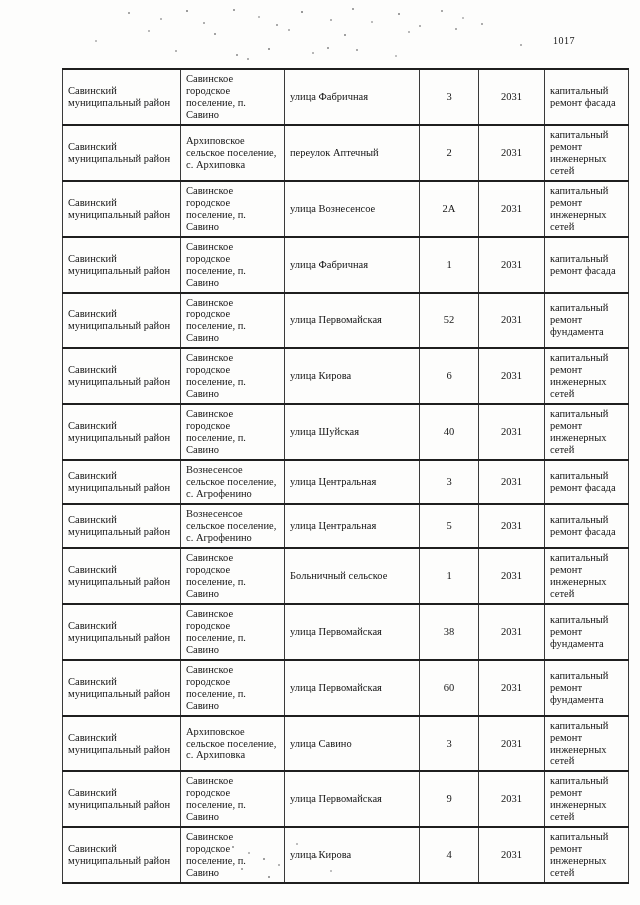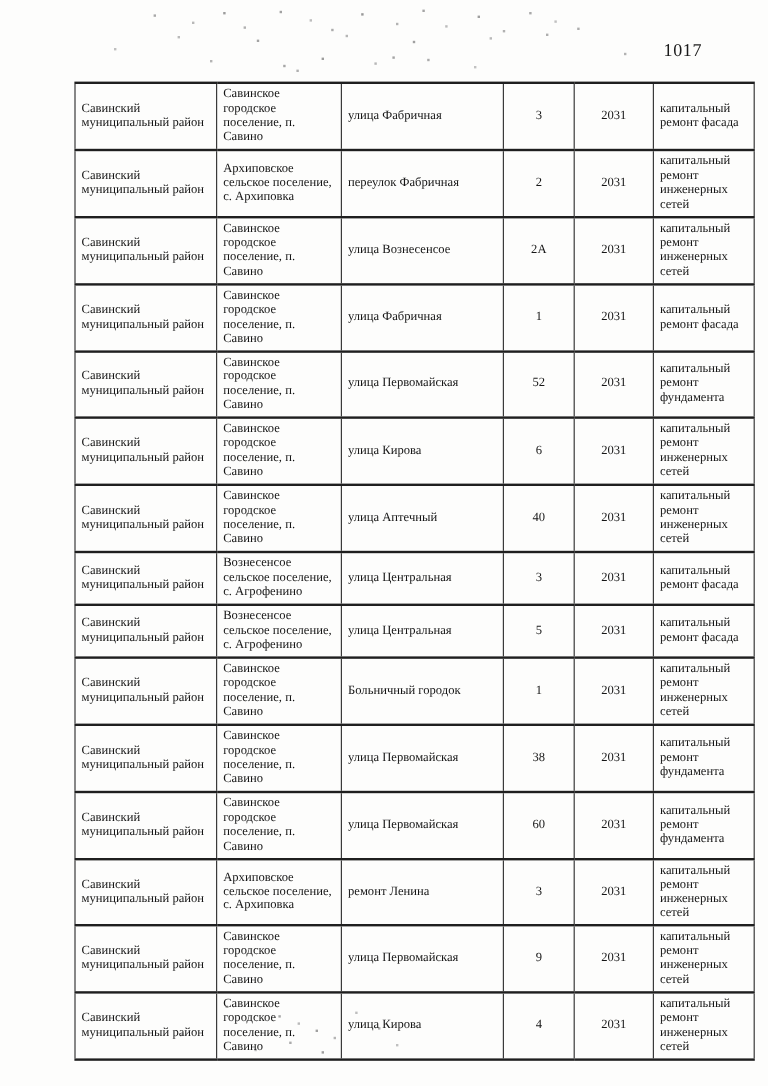--- a/index.html
+++ b/index.html
@@ -12,21 +12,21 @@
     height: 905px;
     background: #fdfdfc;
     color: #161616;
     font-family: "Liberation Serif", serif;
     overflow: hidden;
   }
   .page-number {
     position: absolute;
     top: 35px;
     left: 553px;
-    font-size: 15px;
+    font-size: 10px;
     letter-spacing: 0.5px;
     color: #1a1a1a;
   }
   table.repair-table {
     position: absolute;
     left: 62px;
     top: 68px;
     width: 566px;
     border-collapse: collapse;
     table-layout: fixed;
@@ -94,21 +94,21 @@
     <td>Савинский муниципальный район</td>
     <td>Савинское городское поселение, п. Савино</td>
     <td>улица Фабричная</td>
     <td class="center">3</td>
     <td class="center">2031</td>
     <td>капитальный ремонт фасада</td>
   </tr>
       <tr>
     <td>Савинский муниципальный район</td>
     <td>Архиповское сельское поселение, с. Архиповка</td>
-    <td>переулок Фабричная</td>
+    <td>переулок Аптечный</td>
     <td class="center">2</td>
     <td class="center">2031</td>
     <td>капитальный ремонт инженерных сетей</td>
   </tr>
       <tr>
     <td>Савинский муниципальный район</td>
     <td>Савинское городское поселение, п. Савино</td>
     <td>улица Вознесенсое</td>
     <td class="center">2А</td>
     <td class="center">2031</td>
@@ -134,21 +134,21 @@
     <td>Савинский муниципальный район</td>
     <td>Савинское городское поселение, п. Савино</td>
     <td>улица Кирова</td>
     <td class="center">6</td>
     <td class="center">2031</td>
     <td>капитальный ремонт инженерных сетей</td>
   </tr>
       <tr>
     <td>Савинский муниципальный район</td>
     <td>Савинское городское поселение, п. Савино</td>
-    <td>улица Аптечный</td>
+    <td>улица Шуйская</td>
     <td class="center">40</td>
     <td class="center">2031</td>
     <td>капитальный ремонт инженерных сетей</td>
   </tr>
       <tr>
     <td>Савинский муниципальный район</td>
     <td>Вознесенсое сельское поселение, с. Агрофенино</td>
     <td>улица Центральная</td>
     <td class="center">3</td>
     <td class="center">2031</td>
@@ -158,21 +158,21 @@
     <td>Савинский муниципальный район</td>
     <td>Вознесенсое сельское поселение, с. Агрофенино</td>
     <td>улица Центральная</td>
     <td class="center">5</td>
     <td class="center">2031</td>
     <td>капитальный ремонт фасада</td>
   </tr>
       <tr>
     <td>Савинский муниципальный район</td>
     <td>Савинское городское поселение, п. Савино</td>
-    <td>Больничный городок</td>
+    <td>Больничный сельское</td>
     <td class="center">1</td>
     <td class="center">2031</td>
     <td>капитальный ремонт инженерных сетей</td>
   </tr>
       <tr>
     <td>Савинский муниципальный район</td>
     <td>Савинское городское поселение, п. Савино</td>
     <td>улица Первомайская</td>
     <td class="center">38</td>
     <td class="center">2031</td>
@@ -182,21 +182,21 @@
     <td>Савинский муниципальный район</td>
     <td>Савинское городское поселение, п. Савино</td>
     <td>улица Первомайская</td>
     <td class="center">60</td>
     <td class="center">2031</td>
     <td>капитальный ремонт фундамента</td>
   </tr>
       <tr>
     <td>Савинский муниципальный район</td>
     <td>Архиповское сельское поселение, с. Архиповка</td>
-    <td>ремонт Ленина</td>
+    <td>улица Савино</td>
     <td class="center">3</td>
     <td class="center">2031</td>
     <td>капитальный ремонт инженерных сетей</td>
   </tr>
       <tr>
     <td>Савинский муниципальный район</td>
     <td>Савинское городское поселение, п. Савино</td>
     <td>улица Первомайская</td>
     <td class="center">9</td>
     <td class="center">2031</td>

